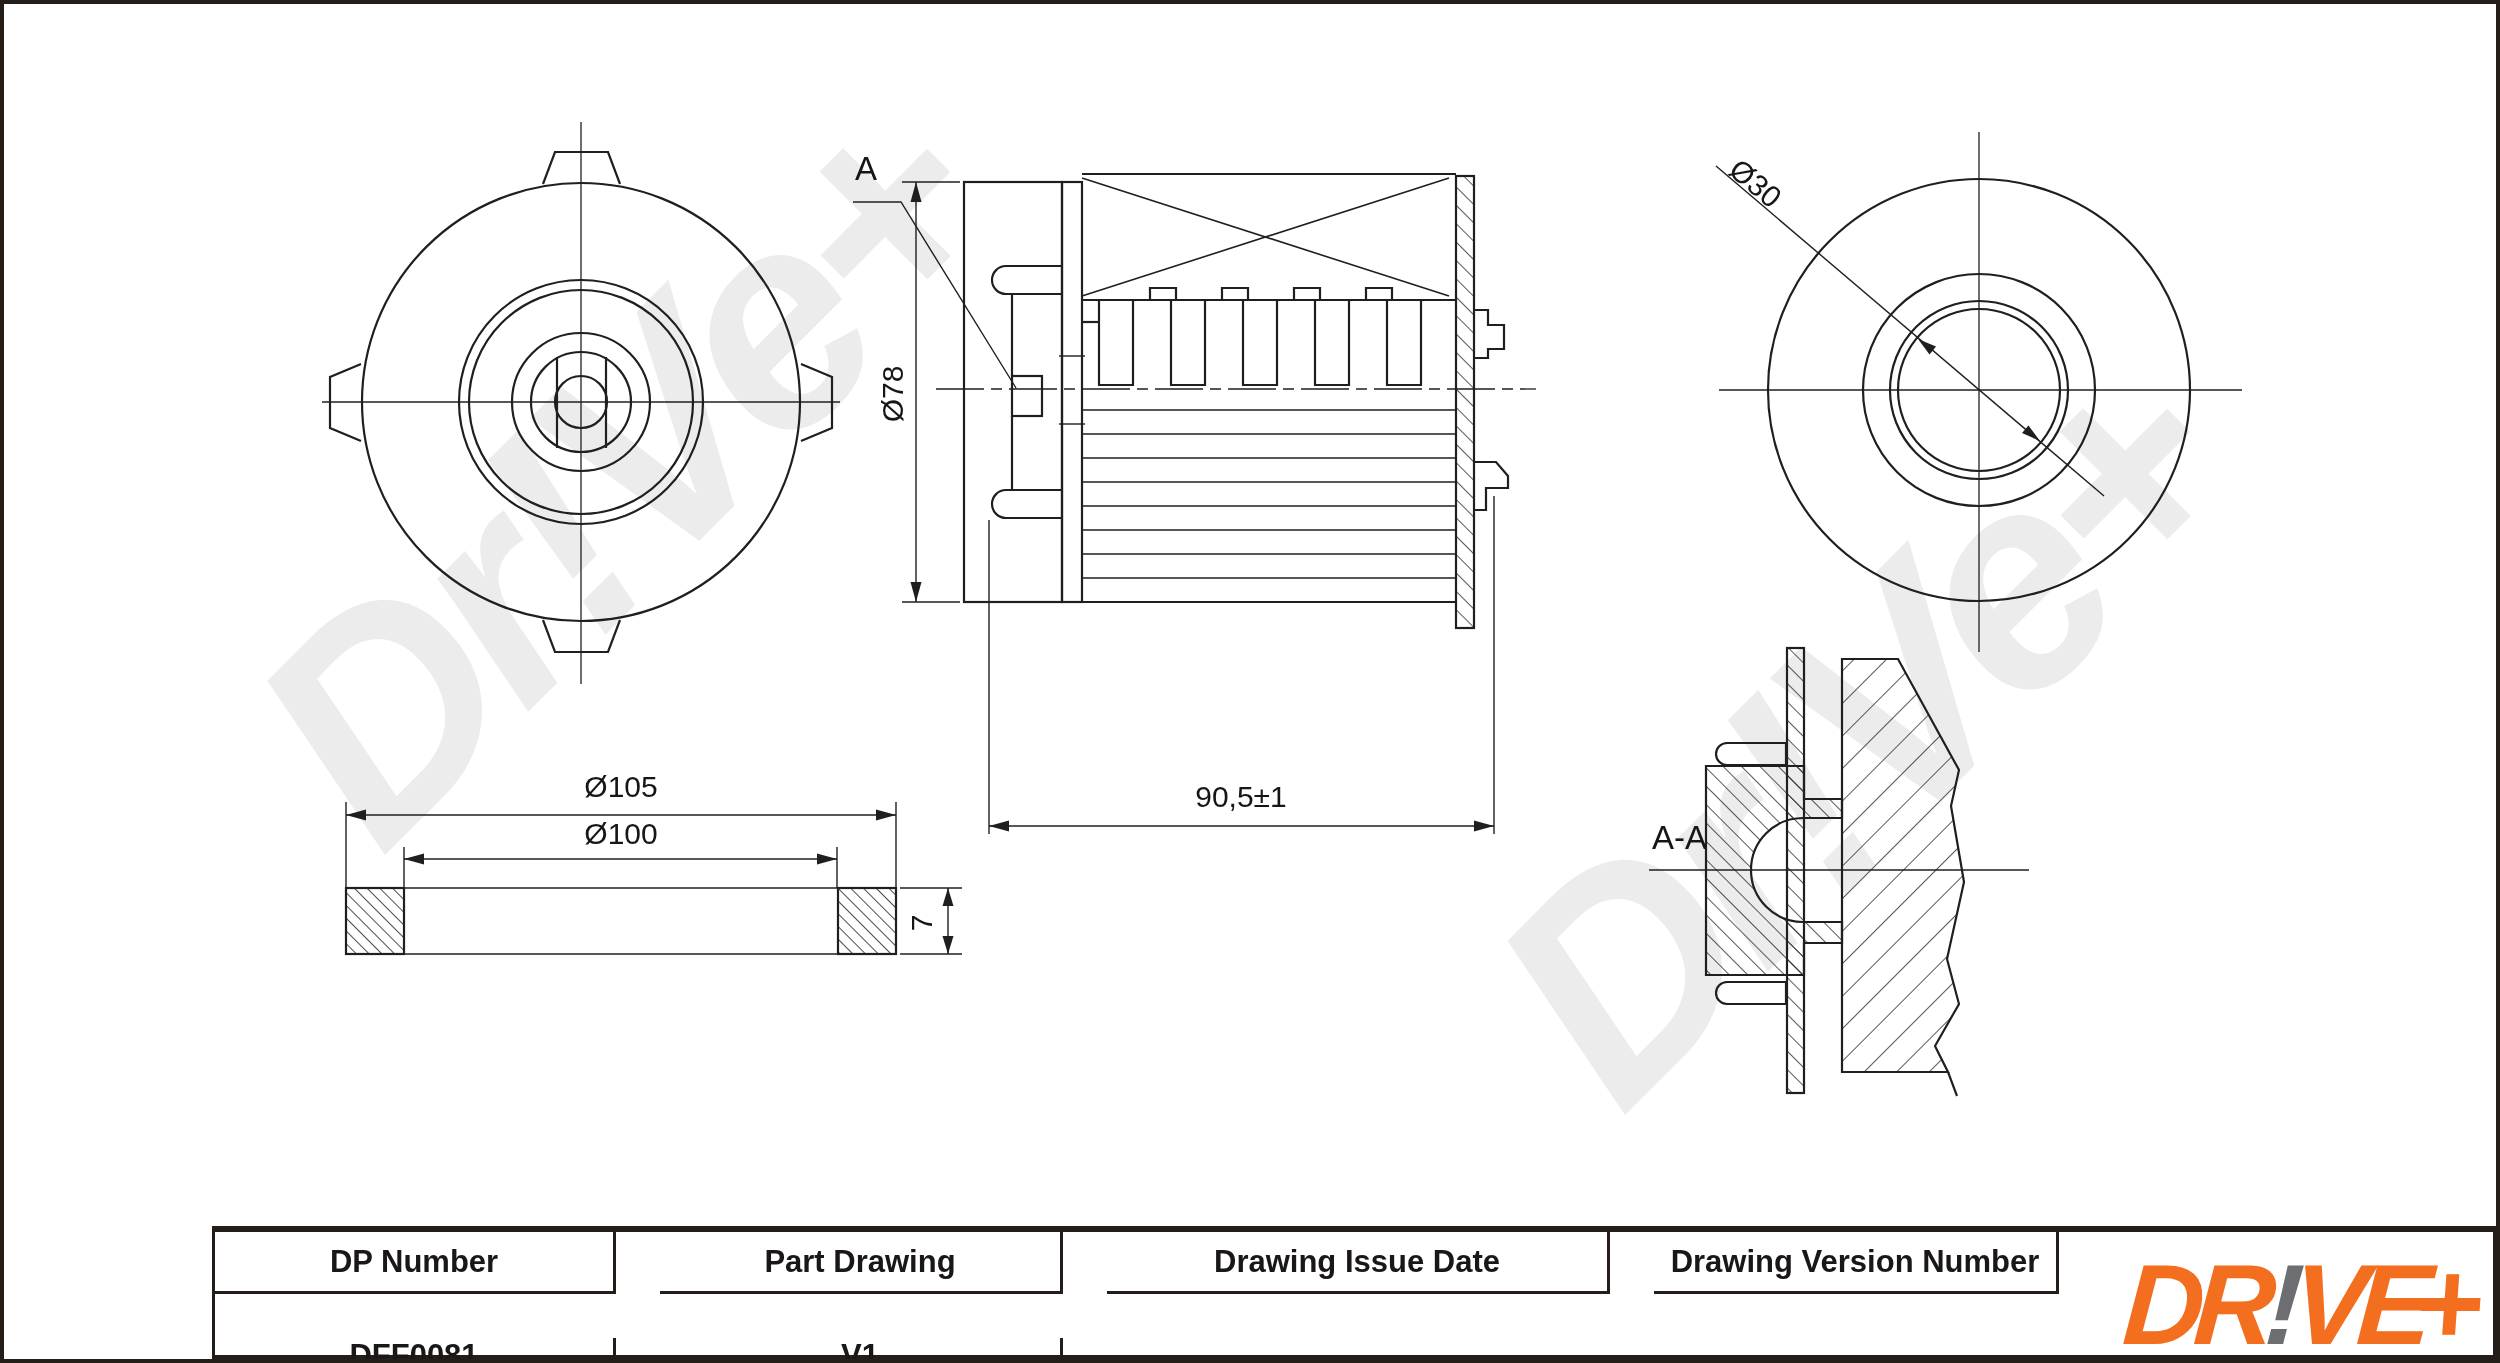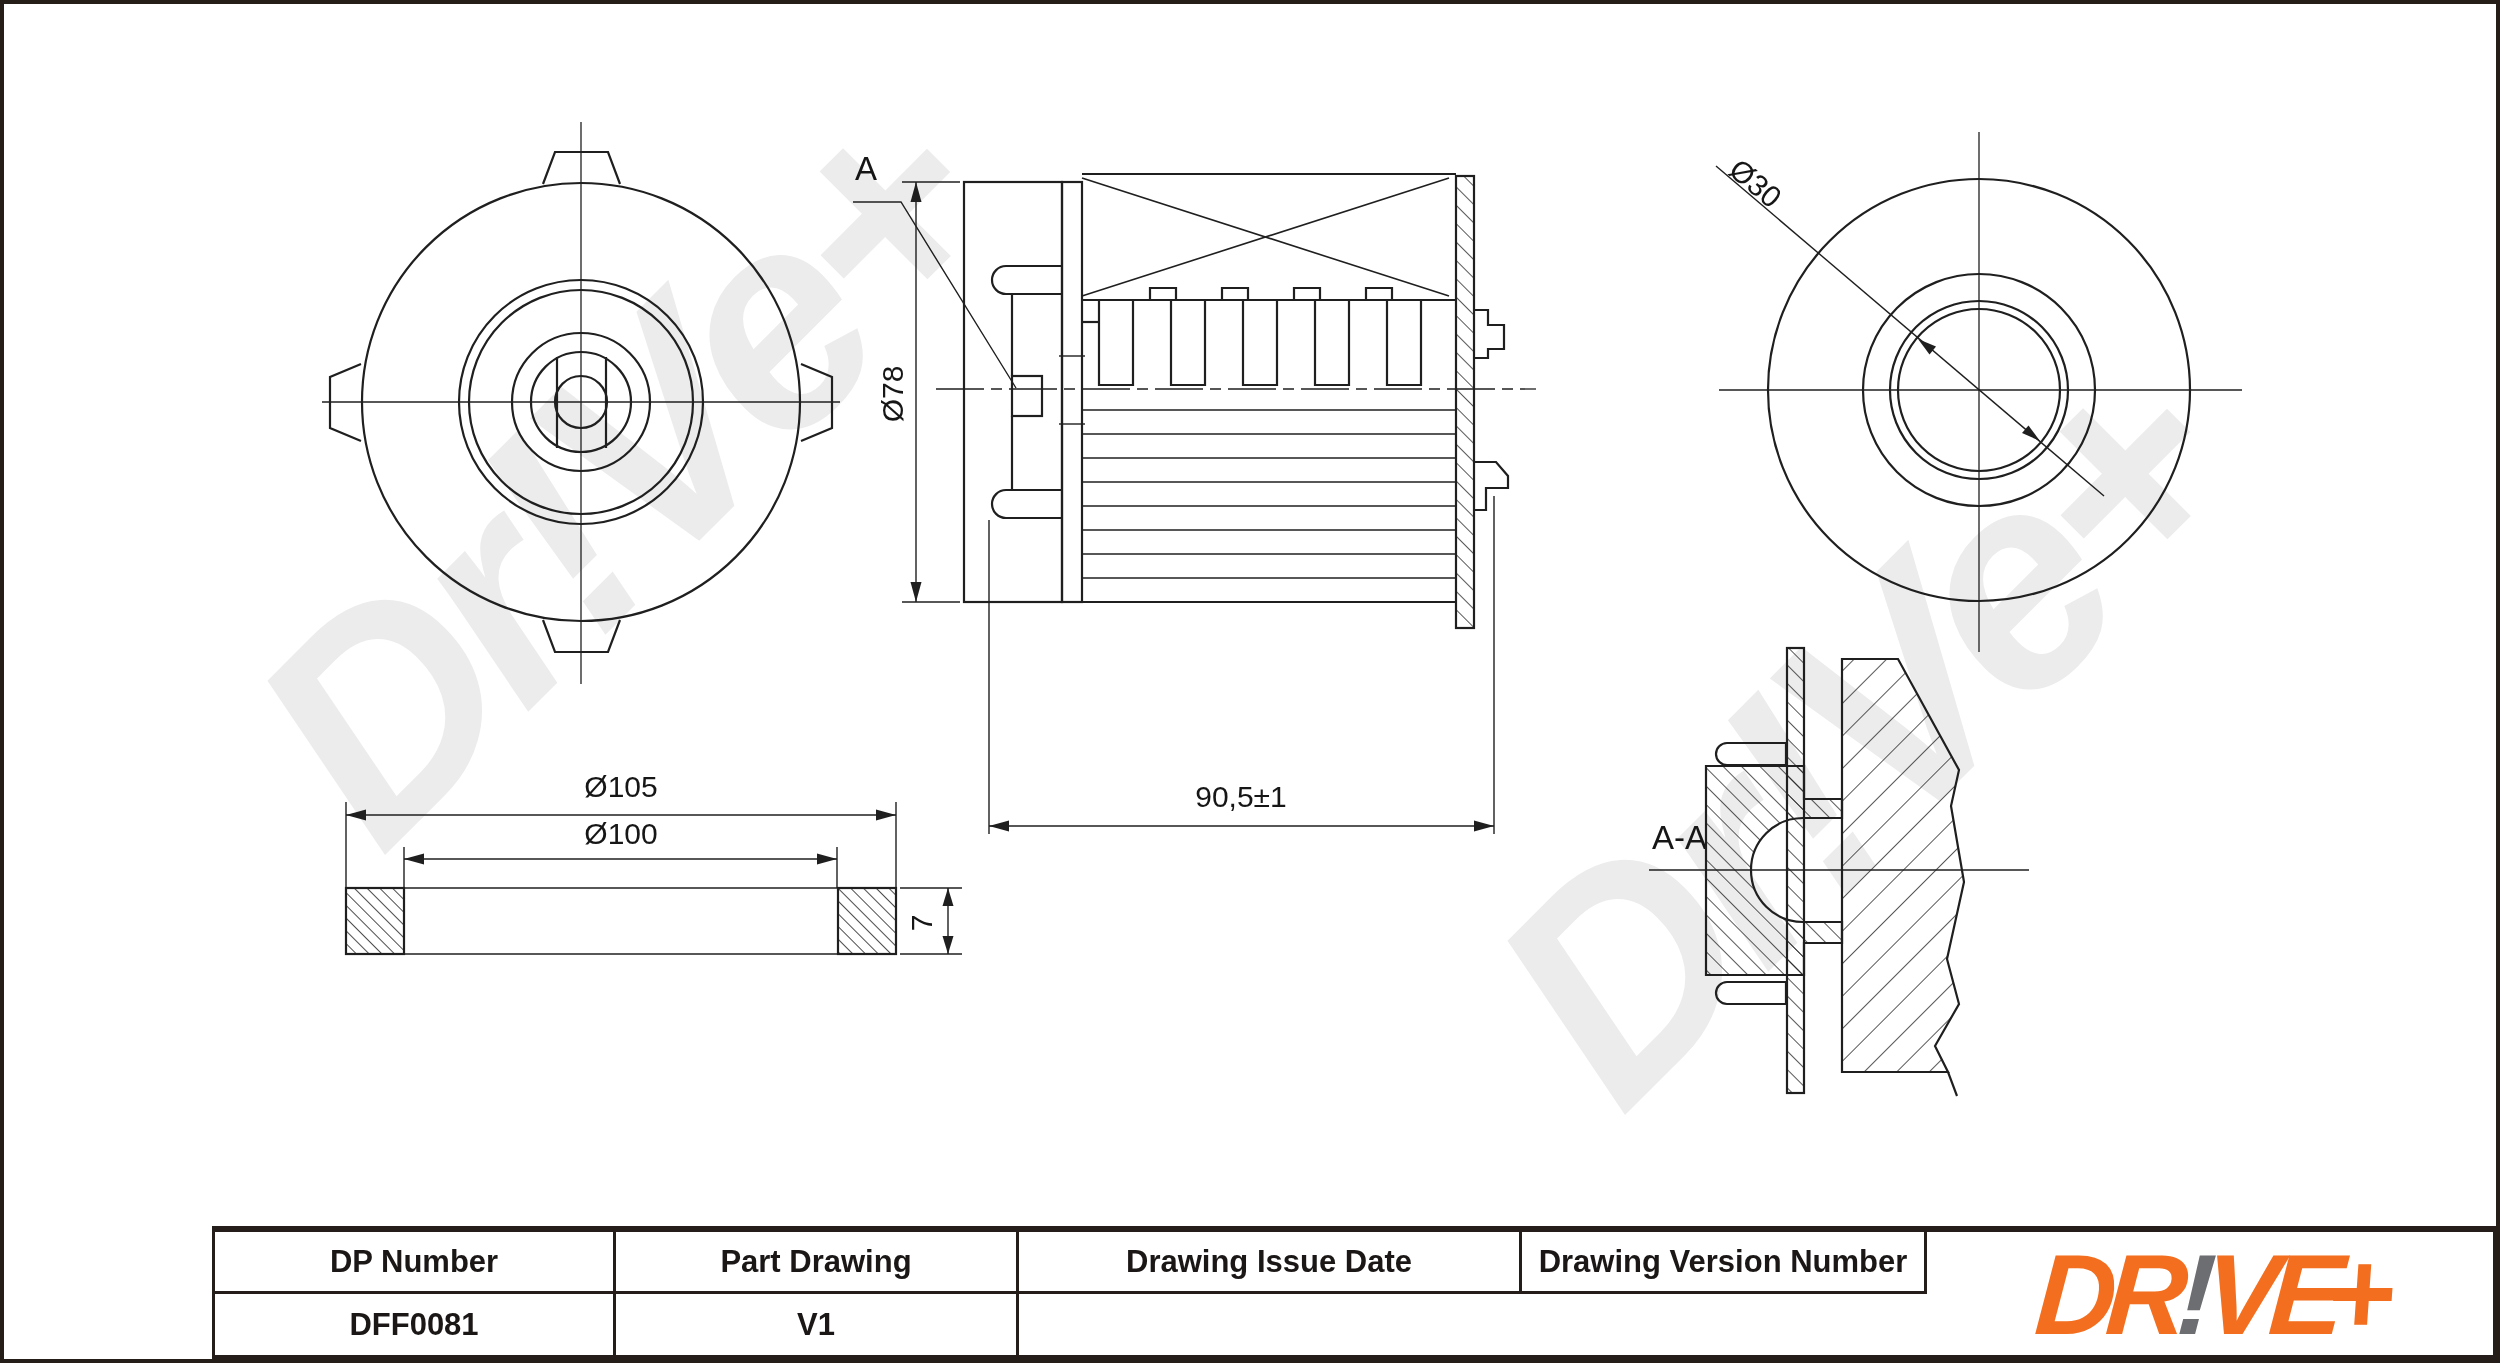--- a/index.html
+++ b/index.html
@@ -41,20 +41,21 @@
     left:208px;top:1222px;
     width:2284px;height:135px;
     box-sizing:border-box;
     background:#ffffff;
     border:3px solid #241d19;
     border-top-width:6px;
     border-bottom-width:6px;
     display:grid;
     grid-template-columns:401px 403px 503px 405px 1fr;
     grid-template-rows:62px 1fr;
+    gap:44px;
   }
   .tb-cell{
     display:flex;align-items:center;justify-content:center;
     font-weight:bold;
     font-size:31px;
     color:#1b1717;
     border-right:3px solid #241d19;
     box-sizing:border-box;
     white-space:nowrap;
   }

